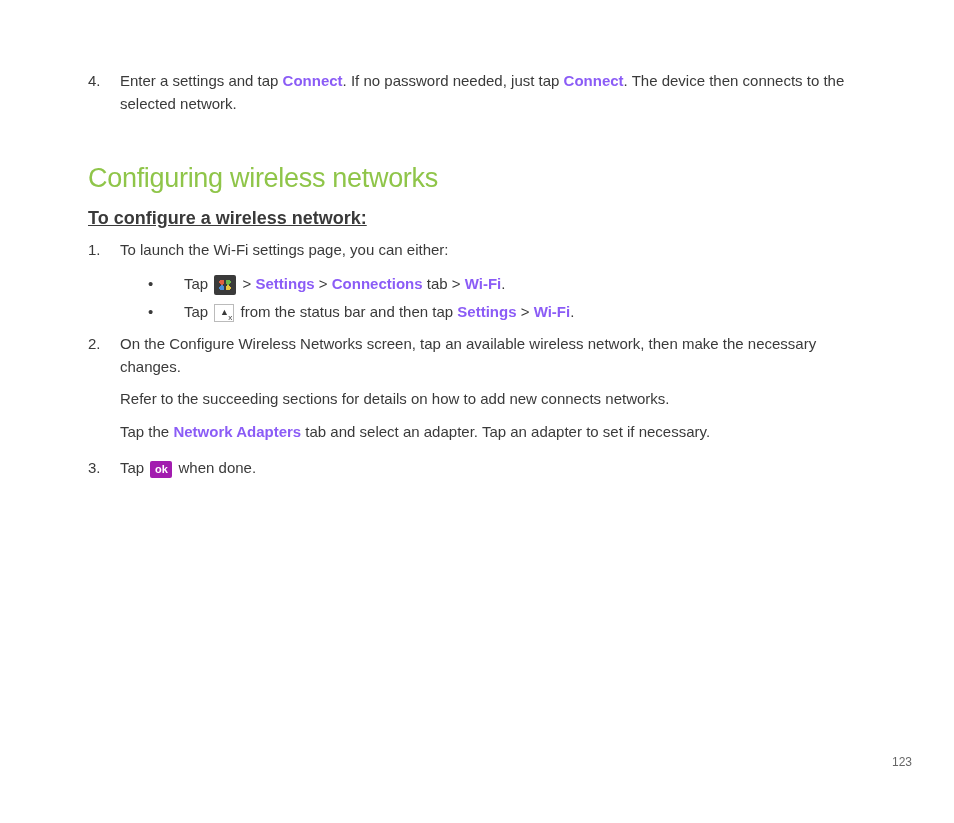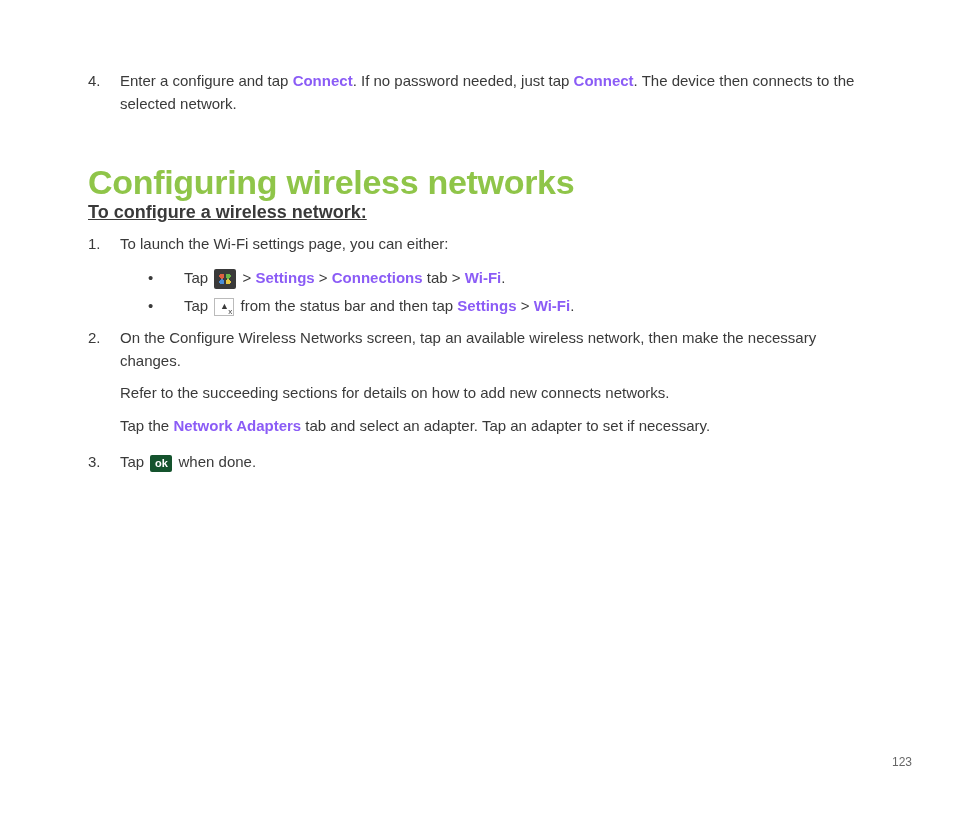--- a/index.html
+++ b/index.html
@@ -26,24 +26,24 @@
     width: 32px;
     flex: 0 0 32px;
   }
   .num-item .body {
     flex: 1;
   }
   .num-item p {
     margin: 0 0 10px 0;
   }
   h2.section-title {
-    font-size: 34px;
-    font-weight: bold;
+    font-size: 27px;
+    font-weight: normal;
     color: #8fc549;
-    margin: 38px 0 0 0;
+    margin: 38px 0 14px 0;
     letter-spacing: -0.3px;
   }
   .subheading {
     font-size: 18px;
     font-weight: bold;
     margin: 0 0 10px 0;
     text-decoration: underline;
   }
   .bullet-item {
     display: flex;
@@ -104,21 +104,21 @@
     right: 1px;
     bottom: -1px;
     font-size: 8px;
     color: #3a3a3a;
     line-height: 1;
   }
   .ok-icon {
     display: inline-block;
     width: 22px;
     height: 17px;
-    background: #14532d;
+    background: #a21caf;
     color: #fff;
     font-size: 11px;
     font-weight: bold;
     text-align: center;
     line-height: 17px;
     border-radius: 2px;
     vertical-align: middle;
     margin: 0 2px;
   }
   .pagenum {
@@ -132,21 +132,21 @@
 </style>
 </head>
 <body>
 
 <div class="page">
 
   <div class="num-item">
     <div class="marker">4.</div>
     <div class="body">
       <p>
-        <span>Enter a configure and tap </span><b>Connect</b><span>. If no password needed, just tap </span><b>Connect</b><span>. The device then connects to the selected network.</span>
+        <span>Enter a settings and tap </span><b>Connect</b><span>. If no password needed, just tap </span><b>Connect</b><span>. The device then connects to the selected network.</span>
       </p>
     </div>
   </div>
 
   <h2 class="section-title">Configuring wireless networks</h2>
   <p class="subheading">To configure a wireless network:</p>
 
   <div class="num-item">
     <div class="marker">1.</div>
     <div class="body">

